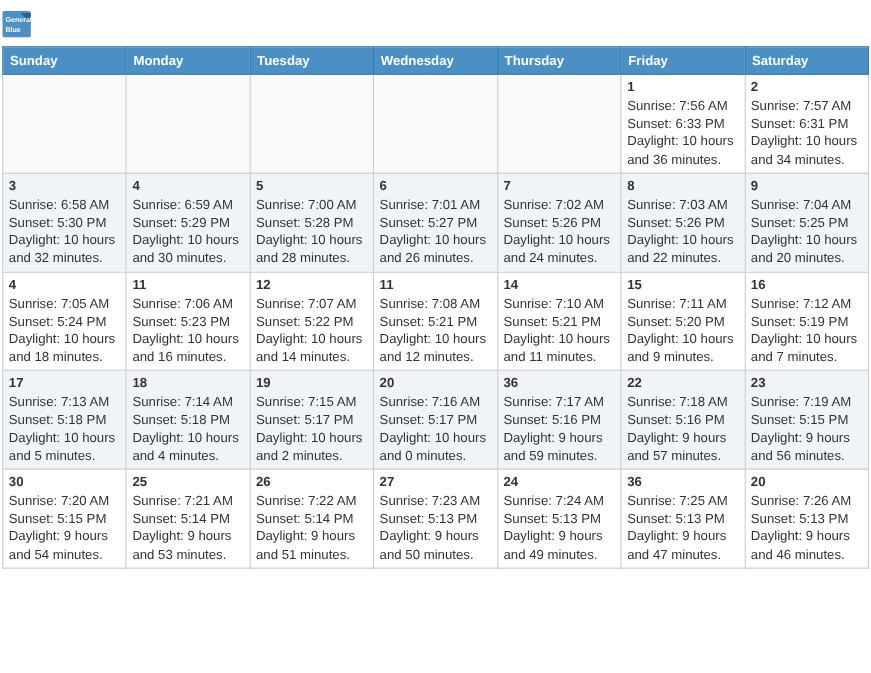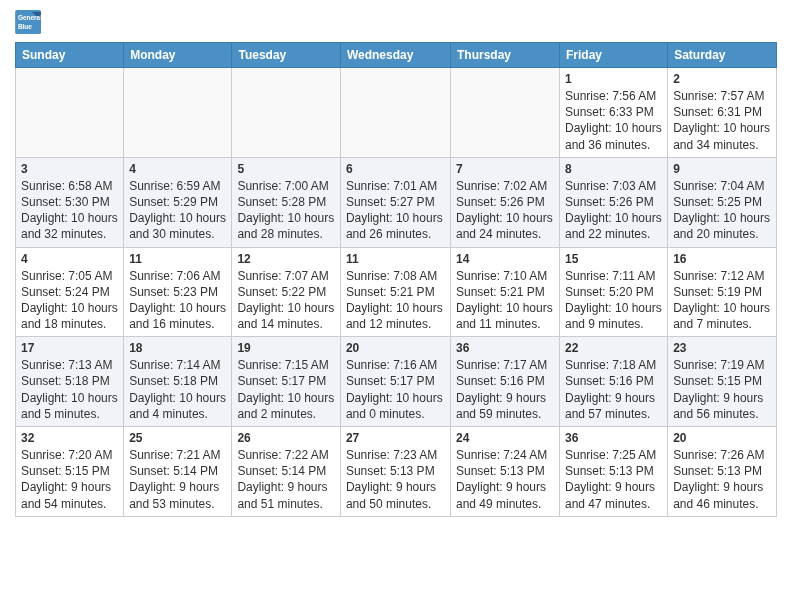--- a/index.html
+++ b/index.html
@@ -6,21 +6,21 @@
     body {
       font-family: Arial, sans-serif;
       background: #fff;
       width: 792px;
       height: 612px;
       overflow: hidden;
     }
     .page {
       width: 792px;
       height: 612px;
-      padding: 10px 15px;
+      padding: 10px 2px;
     }
     .header {
       display: flex;
       justify-content: space-between;
       align-items: flex-start;
       margin-bottom: 8px;
     }
     .logo {
       display: flex;
       align-items: center;
@@ -223,21 +223,21 @@
             <span class="day-num">22</span>
             <div class="day-info">Sunrise: 7:18 AM<br>Sunset: 5:16 PM<br>Daylight: 9 hours<br>and 57 minutes.</div>
           </td>
           <td>
             <span class="day-num">23</span>
             <div class="day-info">Sunrise: 7:19 AM<br>Sunset: 5:15 PM<br>Daylight: 9 hours<br>and 56 minutes.</div>
           </td>
         </tr>
         <tr class="row-odd">
           <td>
-            <span class="day-num">32</span>
+            <span class="day-num">30</span>
             <div class="day-info">Sunrise: 7:20 AM<br>Sunset: 5:15 PM<br>Daylight: 9 hours<br>and 54 minutes.</div>
           </td>
           <td>
             <span class="day-num">25</span>
             <div class="day-info">Sunrise: 7:21 AM<br>Sunset: 5:14 PM<br>Daylight: 9 hours<br>and 53 minutes.</div>
           </td>
           <td>
             <span class="day-num">26</span>
             <div class="day-info">Sunrise: 7:22 AM<br>Sunset: 5:14 PM<br>Daylight: 9 hours<br>and 51 minutes.</div>
           </td>

